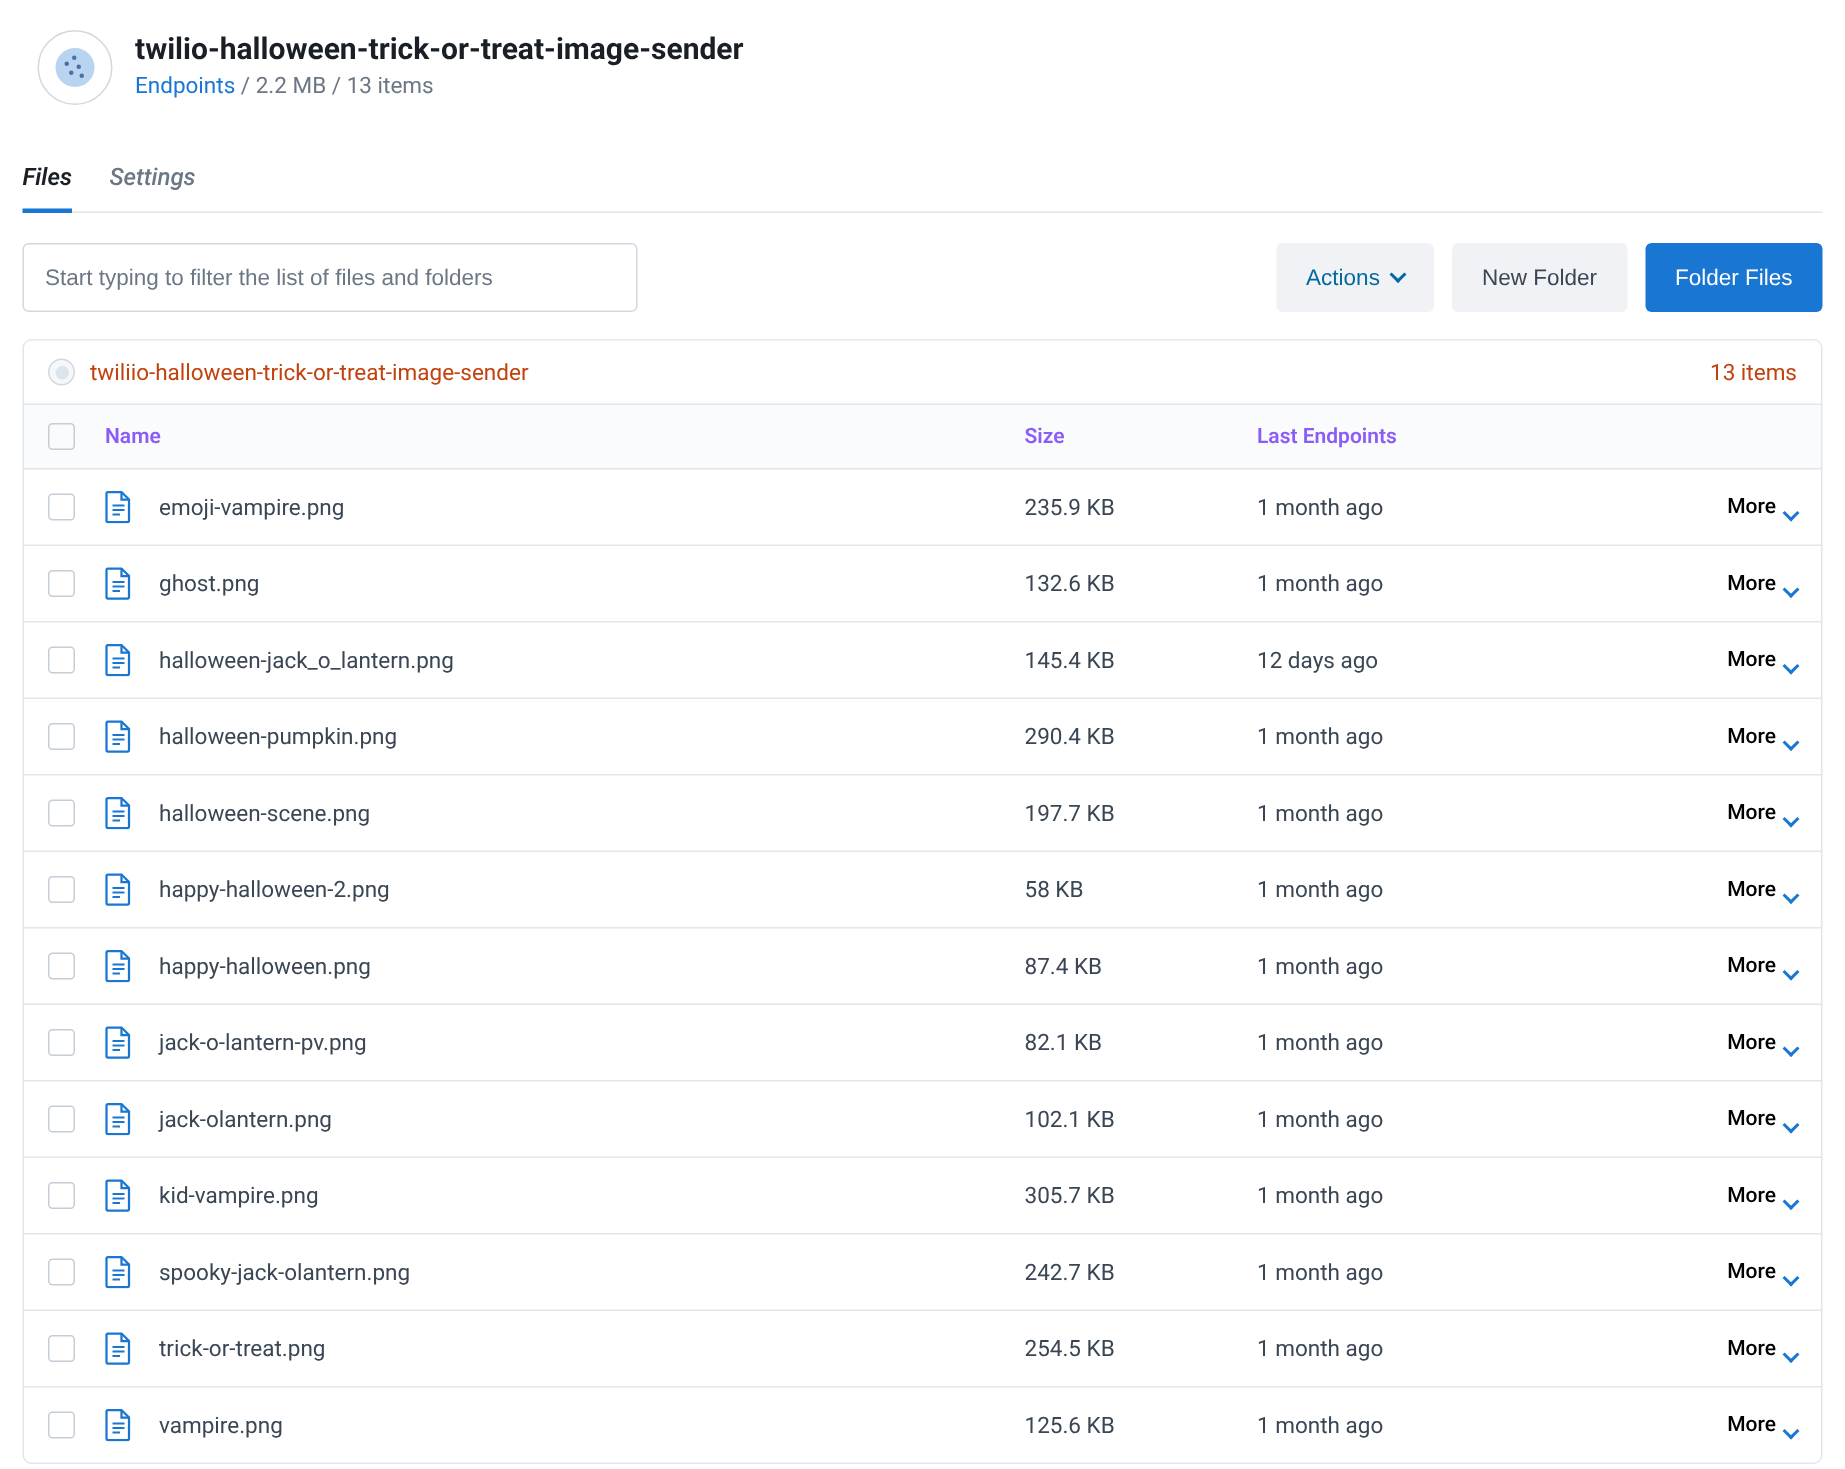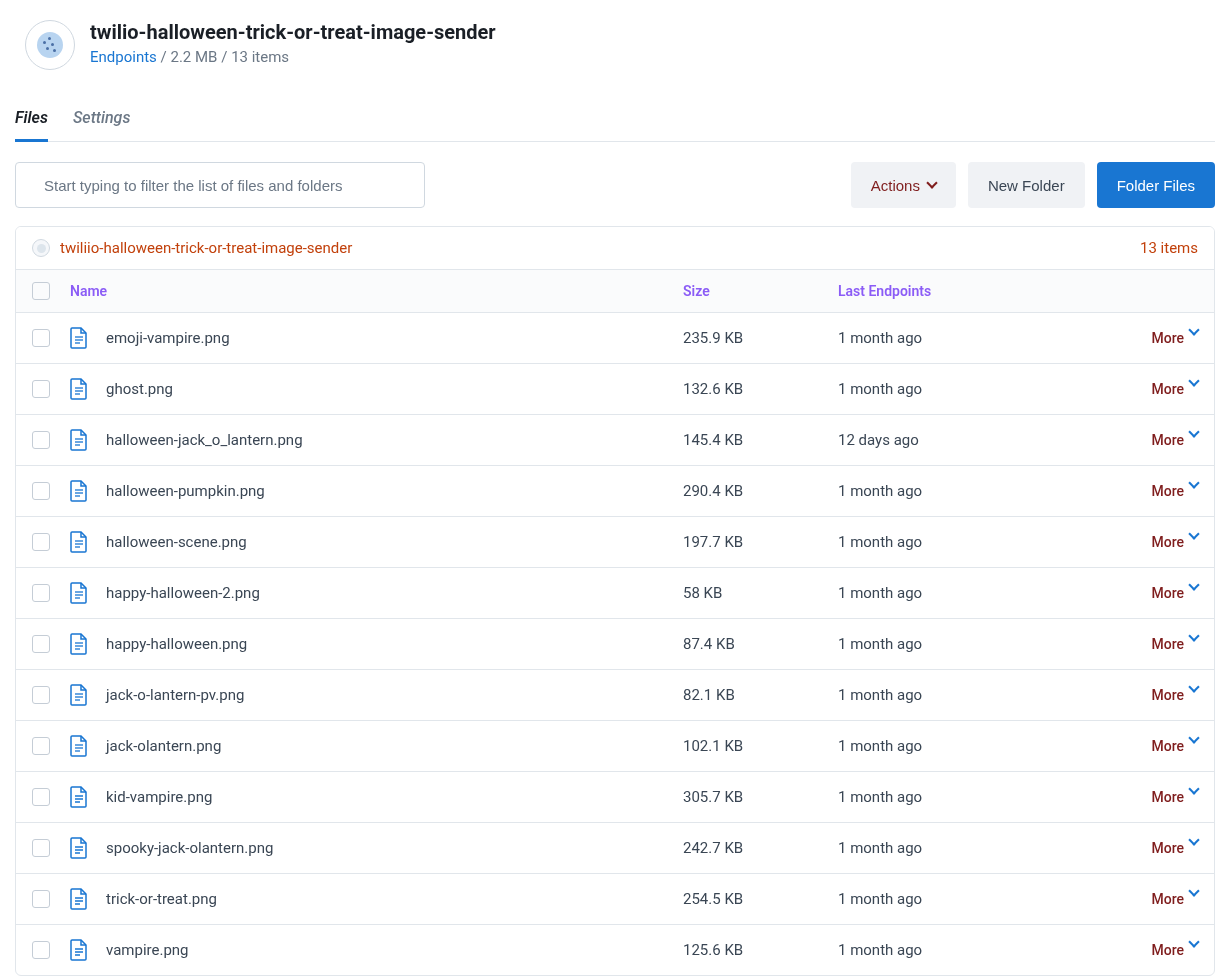--- a/index.html
+++ b/index.html
@@ -85,21 +85,21 @@
       display: flex;
       align-items: center;
       gap: 12px;
       margin-bottom: 18px;
     }
     .filter-input {
       width: 410px;
       height: 46px;
       border: 1px solid #d0d8e0;
       border-radius: 4px;
-      padding: 0 28px;
+      padding: 0 14px;
       font-size: 15px;
       color: #1a1f26;
     }
     .filter-input::placeholder {
       color: #6b7785;
     }
     .spacer { flex: 1; }
     .btn {
       height: 46px;
       padding: 0 20px;
@@ -107,21 +107,21 @@
       font-size: 15px;
       font-weight: 500;
       border: none;
       cursor: pointer;
       display: flex;
       align-items: center;
       gap: 8px;
     }
     .btn-disabled {
       background: #f0f2f5;
-      color: #7f1d1d;
+      color: #0369a1;
       cursor: not-allowed;
     }
     .btn-secondary {
       background: #f0f2f5;
       color: #3a4654;
     }
     .btn-primary {
       background: #1976d2;
       color: #fff;
     }
@@ -199,26 +199,26 @@
       border: 1.5px solid #c5cdd6;
       border-radius: 3px;
       cursor: pointer;
     }
     .file-icon {
       width: 18px;
       height: 22px;
       flex-shrink: 0;
     }
     .more-link {
-      color: #7f1d1d;
+      color: #000000;
       font-size: 14px;
       font-weight: 500;
       cursor: pointer;
       display: flex;
-      align-items: flex-start;
+      align-items: flex-end;
       gap: 6px;
     }
     .chevron-more {
       display: inline-block;
       width: 8px;
       height: 8px;
       border-right: 2px solid #1976d2;
       border-bottom: 2px solid #1976d2;
       transform: rotate(45deg);
       margin-top: -4px;

